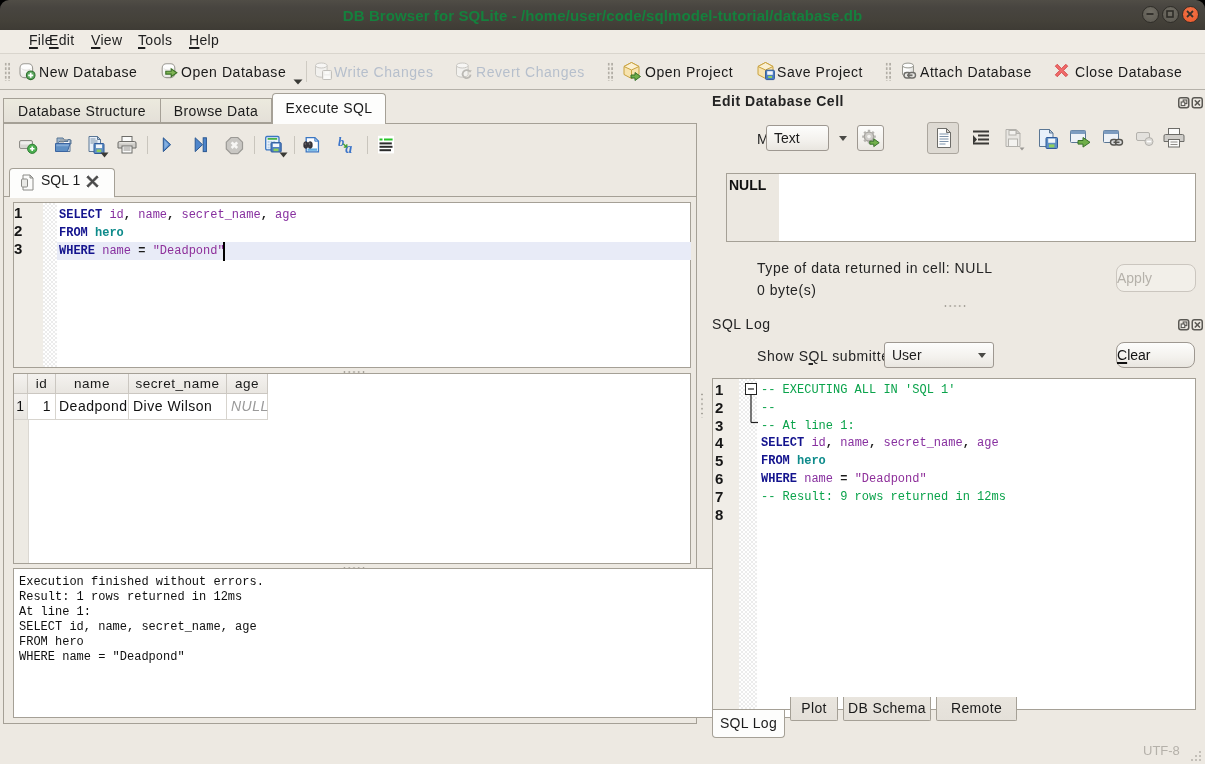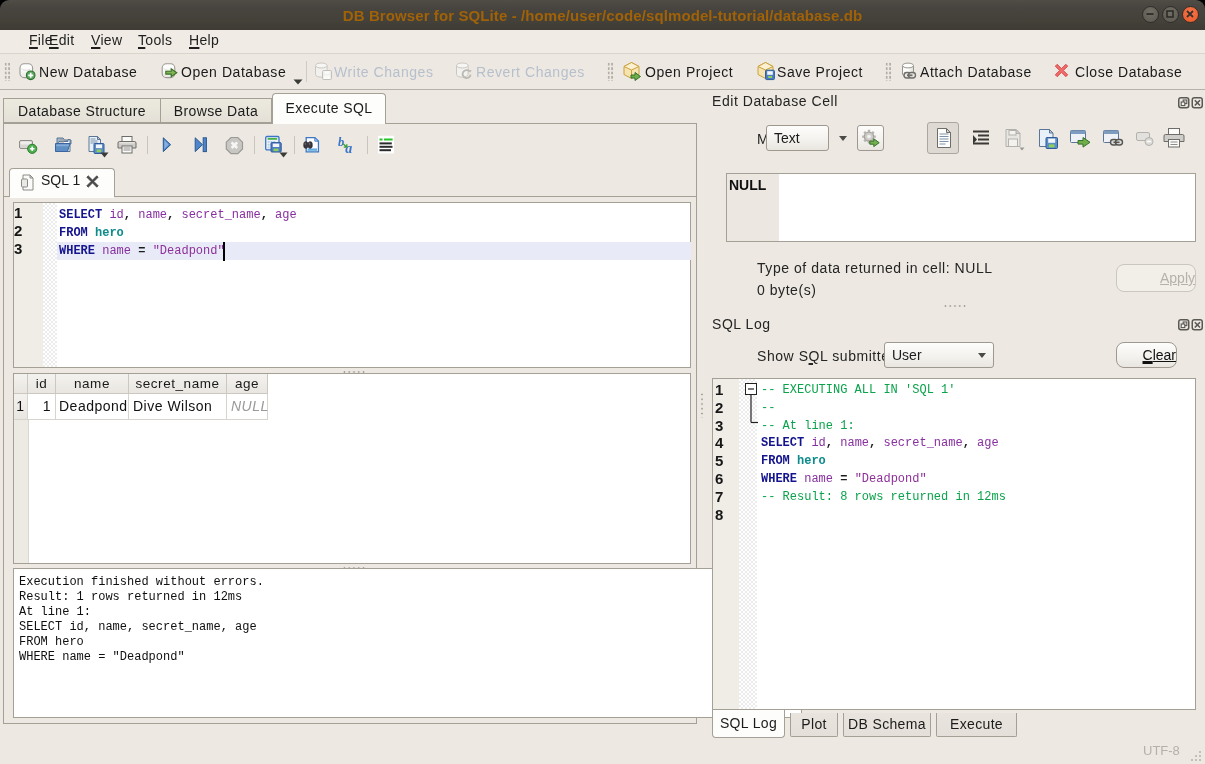--- a/index.html
+++ b/index.html
@@ -1,20 +1,20 @@
 <!DOCTYPE html>
 <html><head>
 <meta charset="utf-8">
 <style>
 html,body{margin:0;padding:0;width:1205px;height:764px;overflow:hidden;background:#000;}
 body{font-family:"Liberation Sans",sans-serif;color:#1b1b1b;position:relative;}
 .abs{position:absolute;}
 
 #titlebar{left:0;top:0;width:1205px;height:30px;background:linear-gradient(180deg,#504d46 0%,#484540 25%,#444139 70%,#3e3b35 100%);border-radius:9px 9px 0 0;}
-#titletext{left:0;top:0;width:1205px;height:30px;line-height:31px;text-align:center;color:#a16207;font-weight:bold;font-size:15px;letter-spacing:0.1px;}
+#titletext{left:0;top:0;width:1205px;height:30px;line-height:31px;text-align:center;color:#15803d;font-weight:bold;font-size:15px;letter-spacing:0.1px;}
 .winbtn{top:6.2px;width:17px;height:17px;border-radius:50%;box-sizing:border-box;}
 #btnmin{left:1142px;background:radial-gradient(circle at 50% 35%,#716e65,#5a574f);border:1.5px solid #2f2d28;}
 #btnmax{left:1162px;background:radial-gradient(circle at 50% 35%,#716e65,#5a574f);border:1.5px solid #2f2d28;}
 #btncls{left:1182px;background:radial-gradient(circle at 50% 35%,#f4774c,#ec5728);border:1.5px solid #382f28;}
 .winbtn svg{position:absolute;left:0;top:0;}
 
 #menubar{left:0;top:30px;width:1205px;height:23px;background:#f0ece5;border-bottom:1px solid #d9d5cd;}
 .menuitem{position:absolute;top:31px;height:18px;line-height:18px;font-size:14px;color:#1f1f1f;letter-spacing:0.3px;}
 .mu{text-decoration:underline;text-underline-offset:2px;text-decoration-thickness:1.5px;}
 
@@ -59,34 +59,34 @@
 .dcell{position:absolute;top:20px;height:26px;border-right:1px solid #d7d4ce;border-bottom:1px solid #d7d4ce;box-sizing:border-box;font-size:14px;line-height:25px;color:#111;letter-spacing:0.5px;}
 
 #msgbox{left:13px;top:568px;width:789px;height:150px;border:1px solid #a5a096;background:#fff;box-sizing:border-box;}
 #msgtext{left:5px;top:6px;line-height:15.1px;white-space:pre;color:#0f0f0f;}
 
 .docktitle{position:absolute;font-size:14px;color:#242424;letter-spacing:0.55px;}
 .rlabel{position:absolute;font-size:14px;color:#242424;letter-spacing:0.55px;margin-left:40px;}
 .combo{position:absolute;height:26px;box-sizing:border-box;border:1px solid #9e9891;border-radius:3px;background:linear-gradient(180deg,#fdfdfc 0%,#f3f1ed 60%,#e9e6e0 100%);font-size:14px;}
 .combo .ctext{position:absolute;left:7px;top:0;line-height:25px;}
 .carrow{position:absolute;width:0;height:0;border-left:4.5px solid rgba(0,0,0,0);border-right:4.5px solid rgba(0,0,0,0);border-top:5.5px solid #4a4a46;top:10px;}
-.btn{position:absolute;box-sizing:border-box;border-radius:8px;font-size:14px;text-align:right;text-decoration:underline;}
+.btn{position:absolute;box-sizing:border-box;border-radius:8px;font-size:14px;text-align:left;}
 #applybtn{left:1116px;top:264px;width:80px;height:28px;background:#f2efe9;border:1px solid #cbc6bf;color:#b5b1aa;line-height:26px;}
-#clearbtn{left:1116px;top:342px;width:61px;height:26px;background:linear-gradient(180deg,#fdfdfc 0%,#f3f1ed 60%,#e9e6e0 100%);border:1px solid #9e9891;color:#111;line-height:24px;padding-left:19px;}
+#clearbtn{left:1116px;top:342px;width:79px;height:26px;background:linear-gradient(180deg,#fdfdfc 0%,#f3f1ed 60%,#e9e6e0 100%);border:1px solid #9e9891;color:#111;line-height:24px;}
 #nullbox{left:726px;top:173px;width:470px;height:69px;border:1px solid #a5a096;background:#fff;box-sizing:border-box;}
 #nullstrip{left:0;top:0;width:52px;height:67px;background:#ece8e1;}
 #nulltext{left:2px;top:3px;font-size:14px;font-weight:bold;color:#101010;}
 
 #logbox{left:712px;top:378px;width:484px;height:332px;border:1px solid #a5a096;background:#fff;box-sizing:border-box;}
 #gutter2{left:0;top:0;width:26px;height:330px;background:#f0ede7;}
 #fold2{left:26px;top:0;width:18px;height:330px;background-image:linear-gradient(45deg,#ececec 25%,rgba(0,0,0,0) 25%,rgba(0,0,0,0) 75%,#ececec 75%),linear-gradient(45deg,#ececec 25%,rgba(0,0,0,0) 25%,rgba(0,0,0,0) 75%,#ececec 75%);background-size:4px 4px;background-position:0 0,2px 2px;background-color:#fff;}
 
 .btab{position:absolute;box-sizing:border-box;border:1px solid #a5a096;font-size:14px;text-align:center;letter-spacing:0.35px;}
 .btabact{top:710px;height:28px;background:#fdfdfc;border-top:none;border-radius:0 0 4px 4px;line-height:26px;z-index:3;}
-.btabin{top:713px;height:24px;background:linear-gradient(180deg,#e9e5de 0%,#e4e0d9 100%);border-top:none;border-radius:0 0 2px 2px;line-height:22px;}
+.btabin{top:697px;height:24px;background:linear-gradient(180deg,#e9e5de 0%,#e4e0d9 100%);border-top:none;border-radius:0 0 2px 2px;line-height:22px;}
 #utf8{left:1143px;top:743px;font-size:13px;color:#b5b1aa;}
 #grip{left:1187px;top:747px;width:16px;height:16px;}
 #winbg{left:0;top:30px;width:1205px;height:734px;background:#EDE9E2;}
 </style>
 </head>
 <body>
 <div id="winbg" class="abs"></div>
 <div id="titlebar" class="abs"></div>
 <div id="titletext" class="abs">DB Browser for SQLite - /home/user/code/sqlmodel-tutorial/database.db</div>
 <div id="btnmin" class="abs winbtn">
@@ -334,21 +334,21 @@
 
 <div id="msgbox" class="abs">
     <div id="msgtext" class="mono abs">Execution finished without errors.
 Result: 1 rows returned in 12ms
 At line 1:
 SELECT id, name, secret_name, age
 FROM hero
 WHERE name = "Deadpond"</div>
   </div>
 
-<div class="docktitle abs" style="left:712px;top:93px;">Edit Database Cell</div>
+<div class="docktitle abs" style="left:712px;top:93px;font-weight:bold;">Edit Database Cell</div>
 <div class="abs" style="left:1178px;top:95px;"><svg width="25" height="12" viewBox="0 0 25 12">
       <g stroke="#5a5853" fill="none">
         <rect x="0.75" y="0.75" width="10" height="10" rx="2.2" stroke-width="1.5"></rect>
         <rect x="5.2" y="3" width="3.6" height="3.6" stroke-width="1.1"></rect>
         <rect x="3.2" y="5" width="3.6" height="3.6" fill="#f4f2ee" stroke-width="1.1"></rect>
         <rect x="14.25" y="0.75" width="10" height="10" rx="2.2" stroke-width="1.5"></rect>
         <path d="M16.8 3.3 L22 8.5 M22 3.3 L16.8 8.5" stroke-width="1.6"></path>
       </g>
     </svg></div>
 <div class="rlabel abs" style="left:717px;top:131px;">Mode:</div>
@@ -453,33 +453,33 @@
   <div class="lnum abs" style="left:2px;top:73px;">5</div>
   <div class="lnum abs" style="left:2px;top:91px;">6</div>
   <div class="lnum abs" style="left:2px;top:108.5px;">7</div>
   <div class="lnum abs" style="left:2px;top:126.5px;">8</div>
   <div class="cline mono cmt abs" style="left:48px;top:1.5px;">-- EXECUTING ALL IN 'SQL 1'</div>
   <div class="cline mono cmt abs" style="left:48px;top:19.5px;">--</div>
   <div class="cline mono cmt abs" style="left:48px;top:37.5px;">-- At line 1:</div>
   <div class="cline mono abs" style="left:48px;top:55px;"><span class="kw">SELECT</span> <span class="idn">id</span><b>,</b> <span class="idn">name</span><b>,</b> <span class="idn">secret_name</span><b>,</b> <span class="idn">age</span></div>
   <div class="cline mono abs" style="left:48px;top:73px;"><span class="kw">FROM</span> <span class="tbl">hero</span></div>
   <div class="cline mono abs" style="left:48px;top:91px;"><span class="kw">WHERE</span> <span class="idn">name</span> <b>=</b> <span class="str">"Deadpond"</span></div>
-  <div class="cline mono cmt abs" style="left:48px;top:108.5px;">-- Result: 8 rows returned in 12ms</div>
+  <div class="cline mono cmt abs" style="left:48px;top:108.5px;">-- Result: 9 rows returned in 12ms</div>
   <svg class="abs" style="left:31px;top:3px;" width="28" height="44" viewBox="0 0 28 44">
       <rect x="1.5" y="1.5" width="11" height="11" fill="#fff" stroke="#222"></rect>
       <line x1="4" y1="7" x2="10" y2="7" stroke="#222" stroke-width="1.2"></line>
       <line x1="7" y1="12.5" x2="7" y2="40.5" stroke="#222" stroke-width="1.2"></line>
       <line x1="7" y1="40.5" x2="14" y2="40.5" stroke="#222" stroke-width="1.2"></line>
     </svg>
 </div>
 
 <div class="btab btabact abs" style="left:712px;width:73px;">SQL Log</div>
 <div class="btab btabin abs" style="left:790px;width:48px;">Plot</div>
 <div class="btab btabin abs" style="left:843px;width:88px;">DB Schema</div>
-<div class="btab btabin abs" style="left:936px;width:81px;">Execute</div>
+<div class="btab btabin abs" style="left:936px;width:81px;">Remote</div>
 <div id="utf8" class="abs">UTF-8</div>
 <div id="grip" class="abs"><svg width="16" height="16" viewBox="0 0 16 16">
       <g fill="#b5b1aa">
         <circle cx="13" cy="5" r="1"></circle>
         <circle cx="9" cy="9" r="1"></circle>
         <circle cx="13" cy="9" r="1"></circle>
         <circle cx="5" cy="13" r="1"></circle>
         <circle cx="9" cy="13" r="1"></circle>
         <circle cx="13" cy="13" r="1"></circle>
       </g>

